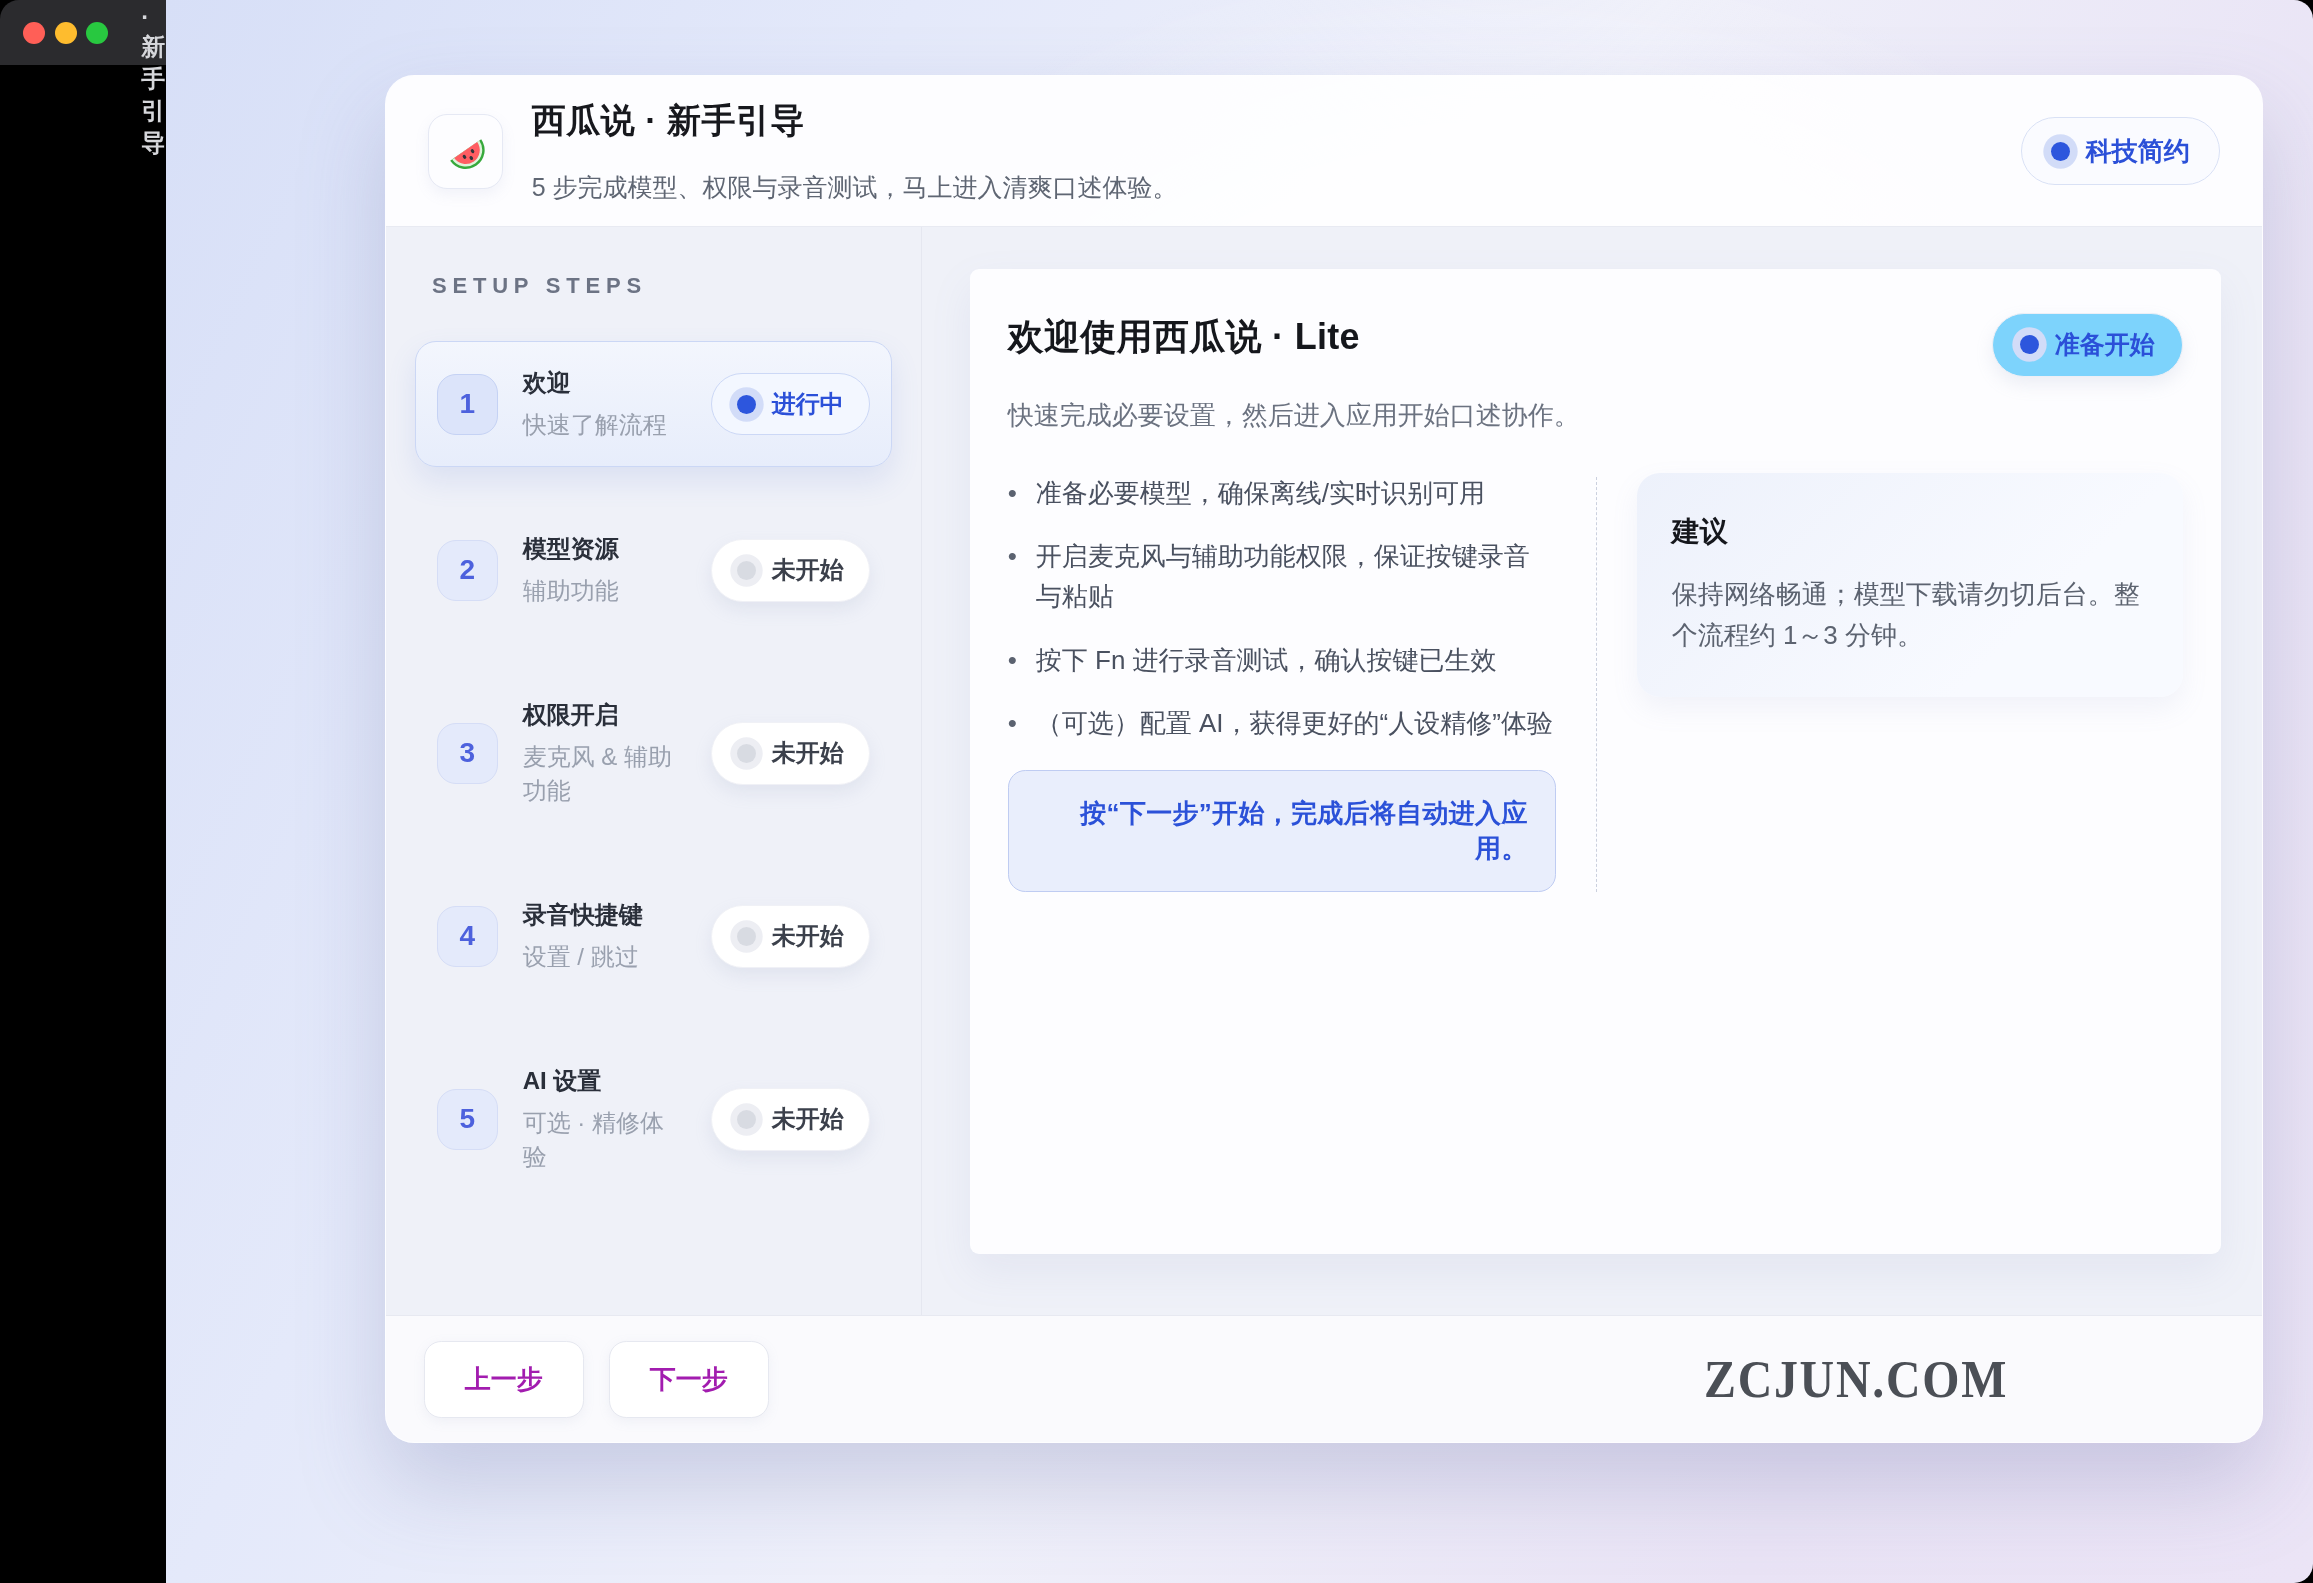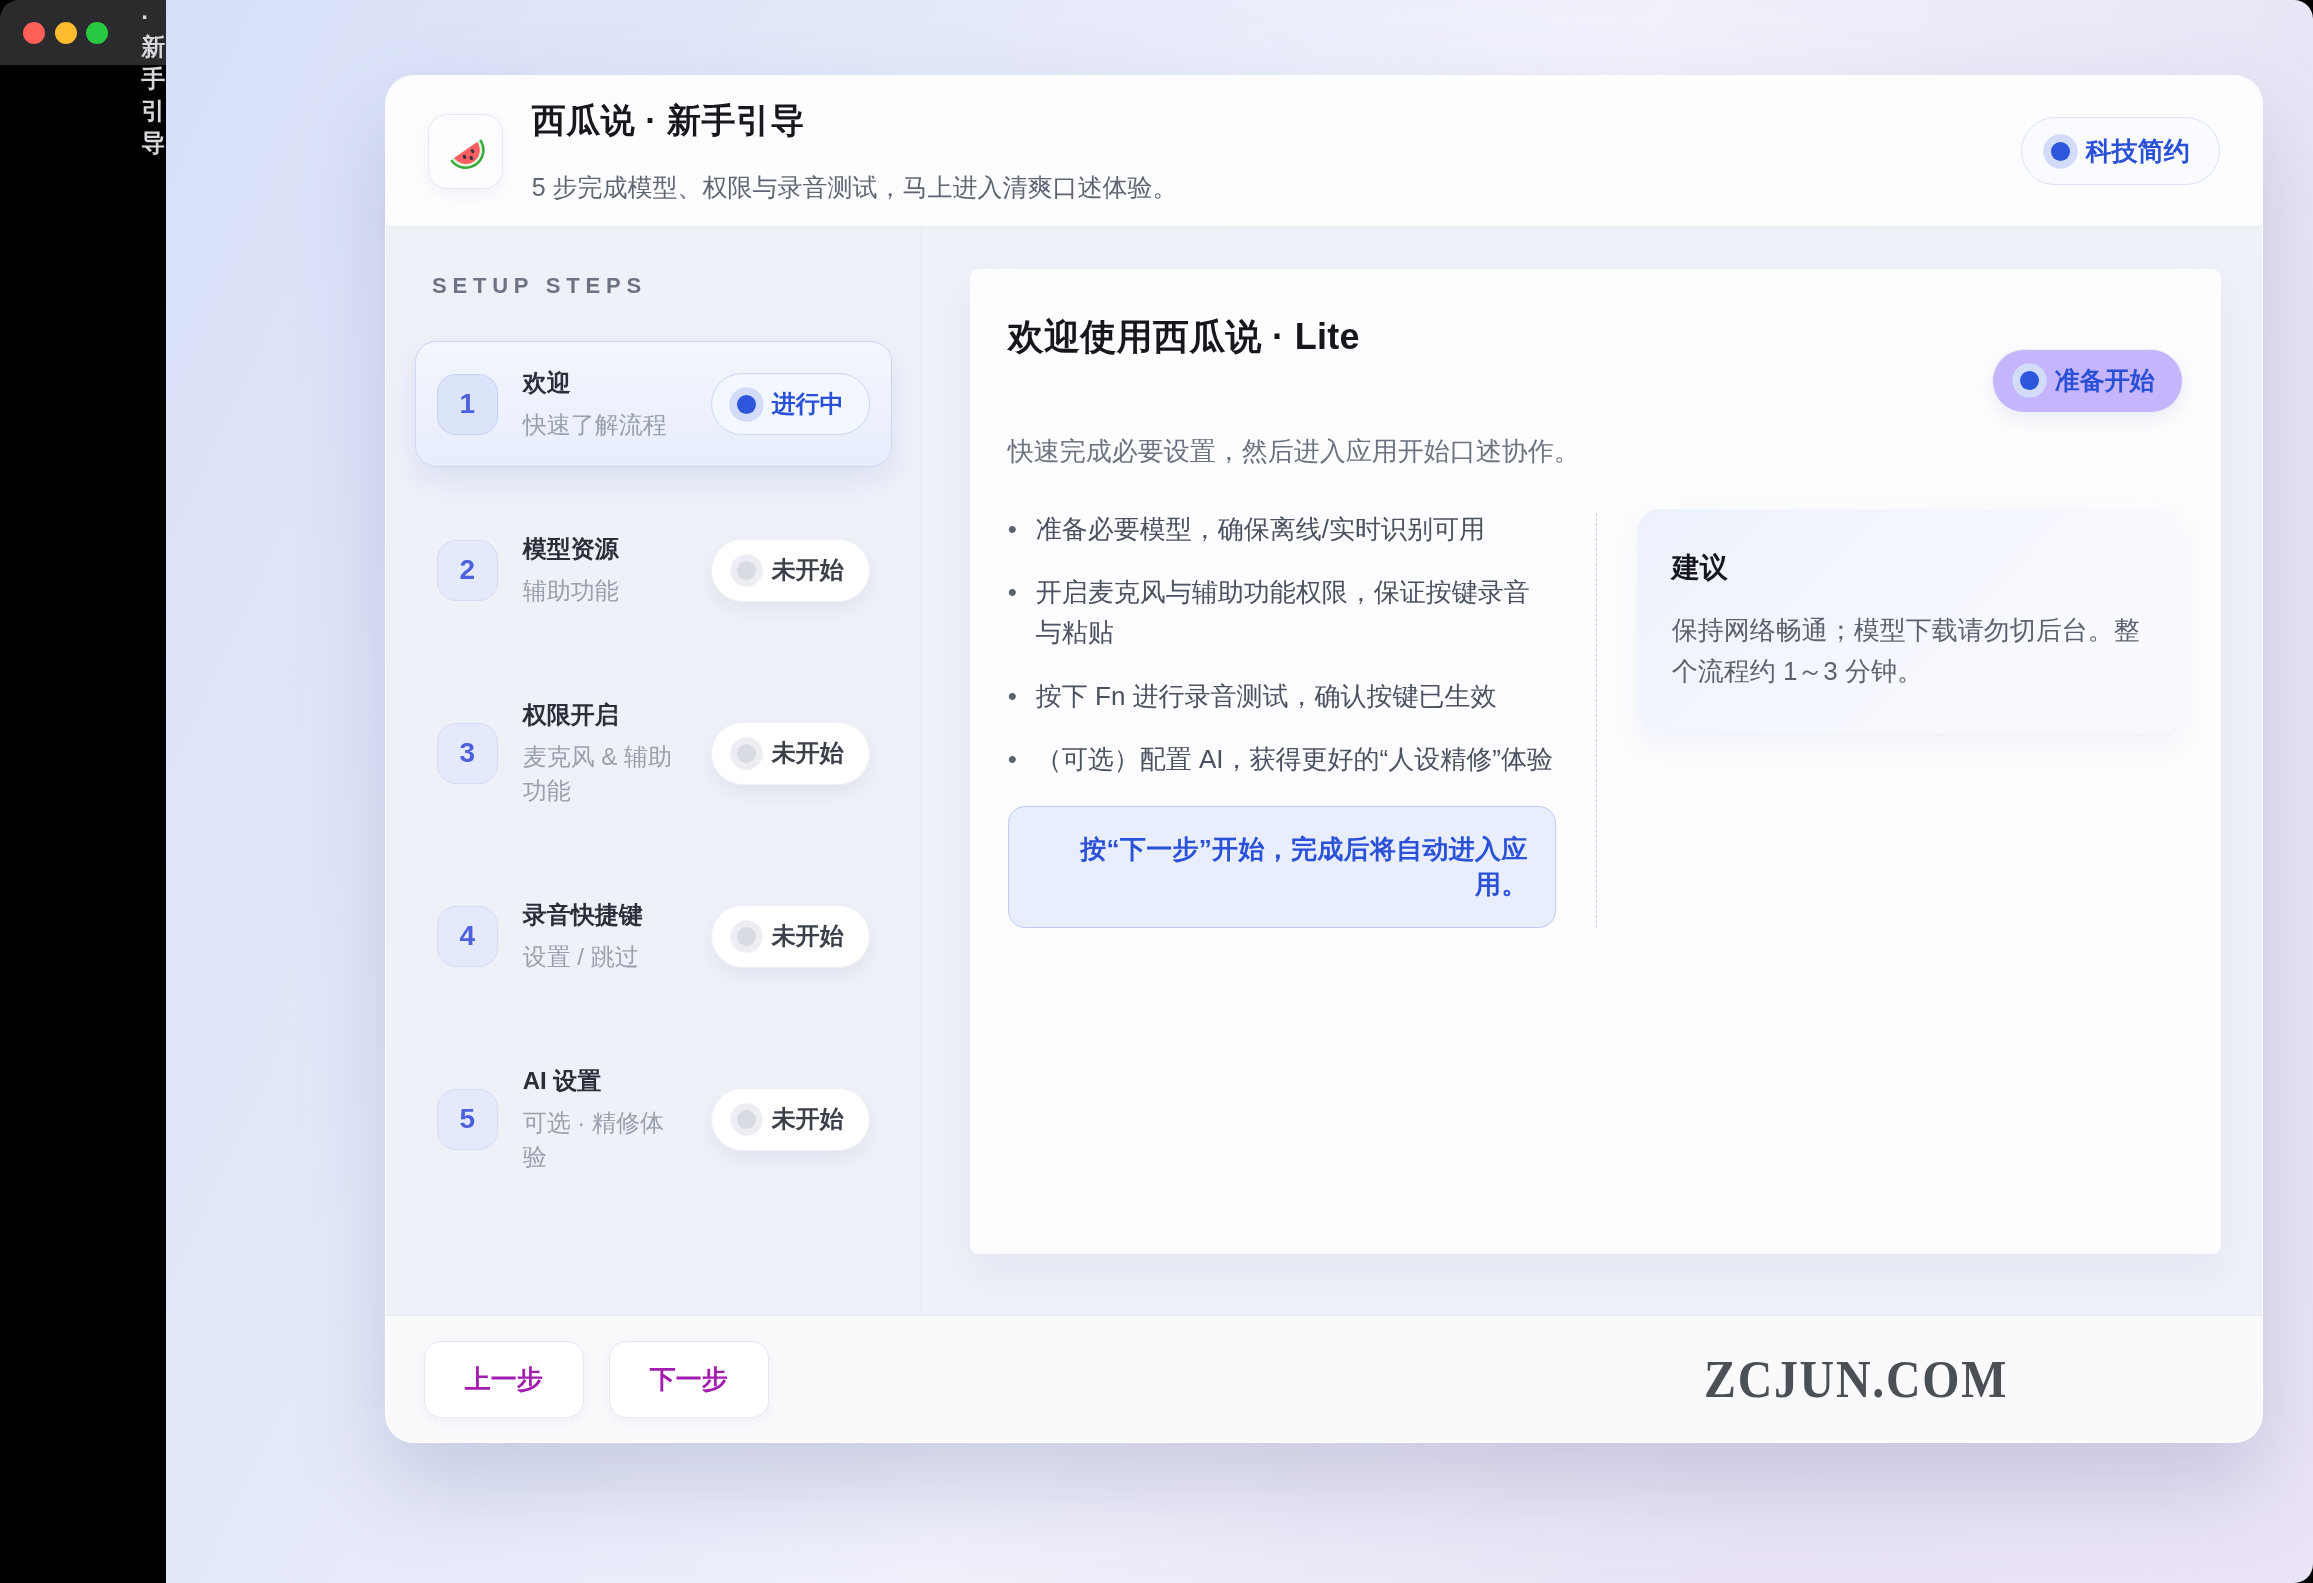--- a/index.html
+++ b/index.html
@@ -123,23 +123,23 @@
     height:100%;
     background:#fdfdff;
     border-radius:9px;
     box-shadow:0 17.3px 42px rgba(130,140,190,.10);
     padding:44px 38px;
   }
   .panel-head{ display:flex; align-items:flex-start; }
   .panel-title{ font-size:36px; font-weight:800; color:#15171c; letter-spacing:0.3px; }
   .ready-pill{
     margin-left:auto; padding:14.4px 27px;
-    background:#c4b5fd; border:1px solid #edeff6;
+    background:#7dd3fc; border:1px solid #edeff6;
     box-shadow:0 7.7px 17.3px rgba(150,160,195,.16);
-    color:#2b50d8; font-size:25px;margin-top:36px;
+    color:#2b50d8; font-size:25px;
   }
   .panel-sub{ margin-top:21px; font-size:26px; color:#6b7280; }
   .cols{ display:flex; margin-top:40px; align-items:stretch; }
   .col-left{ width:548px; flex:0 0 548px; }
   .vdash{ width:0; border-left:1.9px dashed #cbd0de; margin:3.8px 40px 0 40px; }
   .col-right{ flex:1; min-width:0; }
   .bullets{ list-style:none; }
   .bullet{
     display:flex; gap:19px; margin-bottom:23px;
     font-size:26px; color:#4a5160; line-height:1.55;

